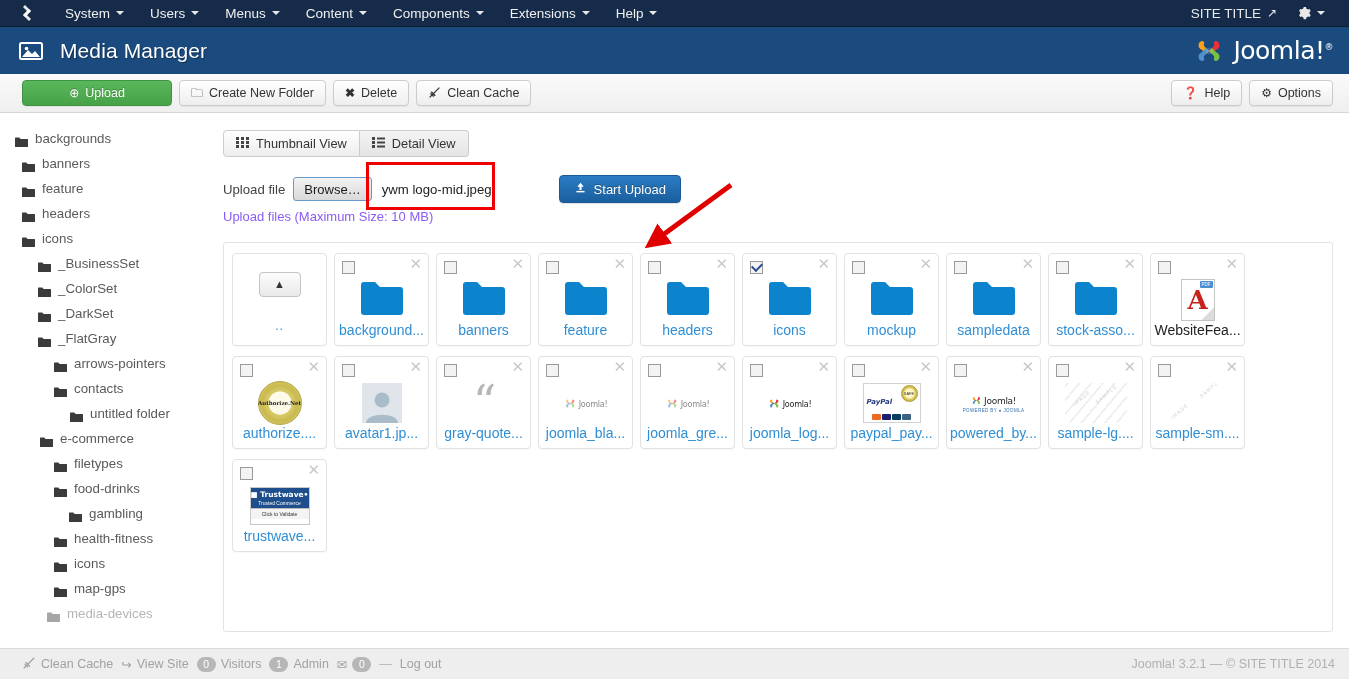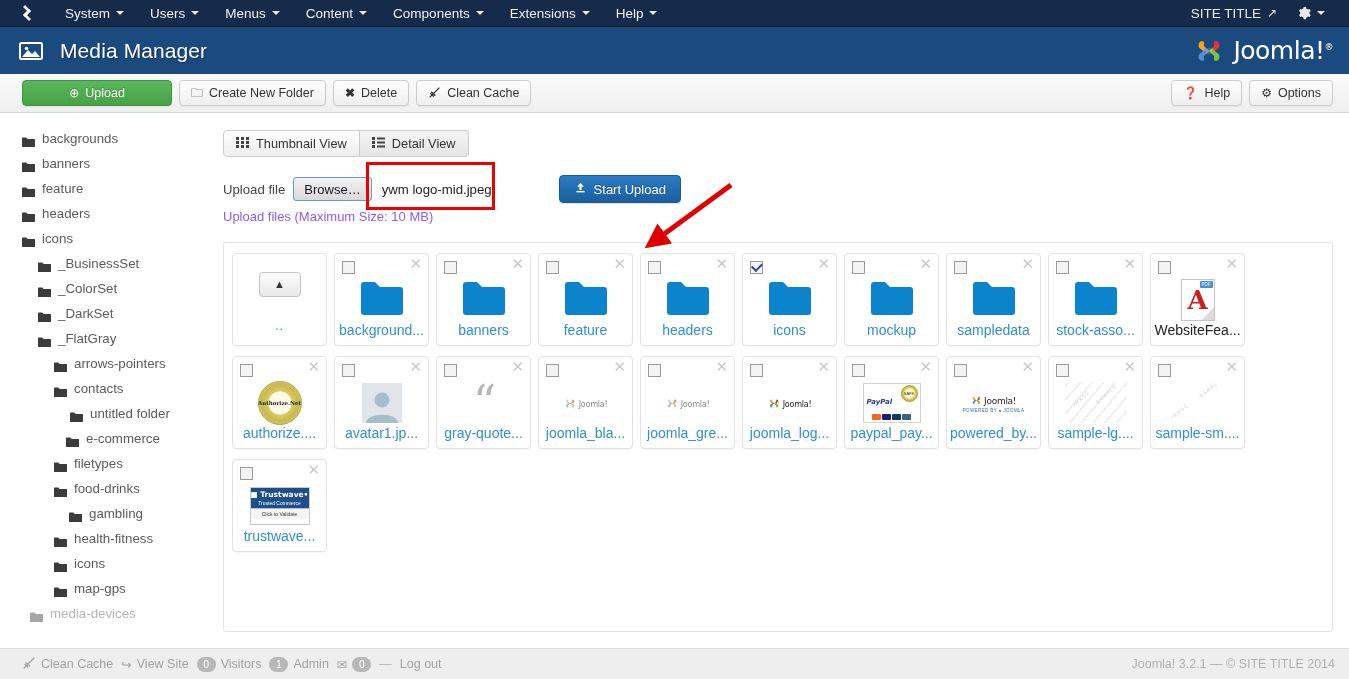--- a/index.html
+++ b/index.html
@@ -555,48 +555,48 @@
       <span class="ic">⚙</span>
       <span>Options</span>
     </div>
   </div>
 </div>
 
 <div class="body-wrap">
 
   <div class="sidebar">
     <div id="tree-container">
+        <div class="tree-node" style="padding-left: 15px;">
+          <span class="folder-ic"><svg width="13" height="10" viewBox="0 0 13 10">
+              <path d="M0 1.2 A0.6 0.6 0 0 1 0.6 0.6 H4.3 L5.6 2 H12.4 A0.6 0.6 0 0 1 13 2.6 V9.4 A0.6 0.6 0 0 1 12.4 10 H0.6 A0.6 0.6 0 0 1 0 9.4 Z" fill="#3b3b3b"></path>
+            </svg></span>
+          <span class="tree-label">backgrounds</span>
+        </div>
         <div class="tree-node" style="padding-left: 22px;">
           <span class="folder-ic"><svg width="13" height="10" viewBox="0 0 13 10">
               <path d="M0 1.2 A0.6 0.6 0 0 1 0.6 0.6 H4.3 L5.6 2 H12.4 A0.6 0.6 0 0 1 13 2.6 V9.4 A0.6 0.6 0 0 1 12.4 10 H0.6 A0.6 0.6 0 0 1 0 9.4 Z" fill="#3b3b3b"></path>
             </svg></span>
-          <span class="tree-label">backgrounds</span>
+          <span class="tree-label">banners</span>
         </div>
         <div class="tree-node" style="padding-left: 22px;">
           <span class="folder-ic"><svg width="13" height="10" viewBox="0 0 13 10">
               <path d="M0 1.2 A0.6 0.6 0 0 1 0.6 0.6 H4.3 L5.6 2 H12.4 A0.6 0.6 0 0 1 13 2.6 V9.4 A0.6 0.6 0 0 1 12.4 10 H0.6 A0.6 0.6 0 0 1 0 9.4 Z" fill="#3b3b3b"></path>
             </svg></span>
-          <span class="tree-label">banners</span>
+          <span class="tree-label">feature</span>
         </div>
         <div class="tree-node" style="padding-left: 22px;">
           <span class="folder-ic"><svg width="13" height="10" viewBox="0 0 13 10">
               <path d="M0 1.2 A0.6 0.6 0 0 1 0.6 0.6 H4.3 L5.6 2 H12.4 A0.6 0.6 0 0 1 13 2.6 V9.4 A0.6 0.6 0 0 1 12.4 10 H0.6 A0.6 0.6 0 0 1 0 9.4 Z" fill="#3b3b3b"></path>
             </svg></span>
-          <span class="tree-label">feature</span>
+          <span class="tree-label">headers</span>
         </div>
         <div class="tree-node" style="padding-left: 22px;">
           <span class="folder-ic"><svg width="13" height="10" viewBox="0 0 13 10">
               <path d="M0 1.2 A0.6 0.6 0 0 1 0.6 0.6 H4.3 L5.6 2 H12.4 A0.6 0.6 0 0 1 13 2.6 V9.4 A0.6 0.6 0 0 1 12.4 10 H0.6 A0.6 0.6 0 0 1 0 9.4 Z" fill="#3b3b3b"></path>
             </svg></span>
-          <span class="tree-label">headers</span>
-        </div>
-        <div class="tree-node" style="padding-left: 22px;">
-          <span class="folder-ic"><svg width="13" height="10" viewBox="0 0 13 10">
-              <path d="M0 1.2 A0.6 0.6 0 0 1 0.6 0.6 H4.3 L5.6 2 H12.4 A0.6 0.6 0 0 1 13 2.6 V9.4 A0.6 0.6 0 0 1 12.4 10 H0.6 A0.6 0.6 0 0 1 0 9.4 Z" fill="#3b3b3b"></path>
-            </svg></span>
           <span class="tree-label">icons</span>
         </div>
         <div class="tree-node" style="padding-left: 38px;">
           <span class="folder-ic"><svg width="13" height="10" viewBox="0 0 13 10">
               <path d="M0 1.2 A0.6 0.6 0 0 1 0.6 0.6 H4.3 L5.6 2 H12.4 A0.6 0.6 0 0 1 13 2.6 V9.4 A0.6 0.6 0 0 1 12.4 10 H0.6 A0.6 0.6 0 0 1 0 9.4 Z" fill="#3b3b3b"></path>
             </svg></span>
           <span class="tree-label">_BusinessSet</span>
         </div>
         <div class="tree-node" style="padding-left: 38px;">
           <span class="folder-ic"><svg width="13" height="10" viewBox="0 0 13 10">
@@ -627,21 +627,21 @@
               <path d="M0 1.2 A0.6 0.6 0 0 1 0.6 0.6 H4.3 L5.6 2 H12.4 A0.6 0.6 0 0 1 13 2.6 V9.4 A0.6 0.6 0 0 1 12.4 10 H0.6 A0.6 0.6 0 0 1 0 9.4 Z" fill="#3b3b3b"></path>
             </svg></span>
           <span class="tree-label">contacts</span>
         </div>
         <div class="tree-node" style="padding-left: 70px;">
           <span class="folder-ic"><svg width="13" height="10" viewBox="0 0 13 10">
               <path d="M0 1.2 A0.6 0.6 0 0 1 0.6 0.6 H4.3 L5.6 2 H12.4 A0.6 0.6 0 0 1 13 2.6 V9.4 A0.6 0.6 0 0 1 12.4 10 H0.6 A0.6 0.6 0 0 1 0 9.4 Z" fill="#3b3b3b"></path>
             </svg></span>
           <span class="tree-label">untitled folder</span>
         </div>
-        <div class="tree-node" style="padding-left: 66px; text-align: center;">
+        <div class="tree-node" style="padding-left: 40px; text-align: center;">
           <span class="folder-ic"><svg width="13" height="10" viewBox="0 0 13 10">
               <path d="M0 1.2 A0.6 0.6 0 0 1 0.6 0.6 H4.3 L5.6 2 H12.4 A0.6 0.6 0 0 1 13 2.6 V9.4 A0.6 0.6 0 0 1 12.4 10 H0.6 A0.6 0.6 0 0 1 0 9.4 Z" fill="#3b3b3b"></path>
             </svg></span>
           <span class="tree-label">e-commerce</span>
         </div>
         <div class="tree-node" style="padding-left: 54px;">
           <span class="folder-ic"><svg width="13" height="10" viewBox="0 0 13 10">
               <path d="M0 1.2 A0.6 0.6 0 0 1 0.6 0.6 H4.3 L5.6 2 H12.4 A0.6 0.6 0 0 1 13 2.6 V9.4 A0.6 0.6 0 0 1 12.4 10 H0.6 A0.6 0.6 0 0 1 0 9.4 Z" fill="#3b3b3b"></path>
             </svg></span>
           <span class="tree-label">filetypes</span>
@@ -669,21 +669,21 @@
               <path d="M0 1.2 A0.6 0.6 0 0 1 0.6 0.6 H4.3 L5.6 2 H12.4 A0.6 0.6 0 0 1 13 2.6 V9.4 A0.6 0.6 0 0 1 12.4 10 H0.6 A0.6 0.6 0 0 1 0 9.4 Z" fill="#3b3b3b"></path>
             </svg></span>
           <span class="tree-label">icons</span>
         </div>
         <div class="tree-node" style="padding-left: 54px;">
           <span class="folder-ic"><svg width="13" height="10" viewBox="0 0 13 10">
               <path d="M0 1.2 A0.6 0.6 0 0 1 0.6 0.6 H4.3 L5.6 2 H12.4 A0.6 0.6 0 0 1 13 2.6 V9.4 A0.6 0.6 0 0 1 12.4 10 H0.6 A0.6 0.6 0 0 1 0 9.4 Z" fill="#3b3b3b"></path>
             </svg></span>
           <span class="tree-label">map-gps</span>
         </div>
-        <div class="tree-node fade-last" style="padding-left: 30px;">
+        <div class="tree-node fade-last" style="padding-left: 47px;">
           <span class="folder-ic"><svg width="13" height="10" viewBox="0 0 13 10">
               <path d="M0 1.2 A0.6 0.6 0 0 1 0.6 0.6 H4.3 L5.6 2 H12.4 A0.6 0.6 0 0 1 13 2.6 V9.4 A0.6 0.6 0 0 1 12.4 10 H0.6 A0.6 0.6 0 0 1 0 9.4 Z" fill="#3b3b3b"></path>
             </svg></span>
           <span class="tree-label">media-devices</span>
         </div>
       </div>
   </div>
 
   <div class="content">
 

